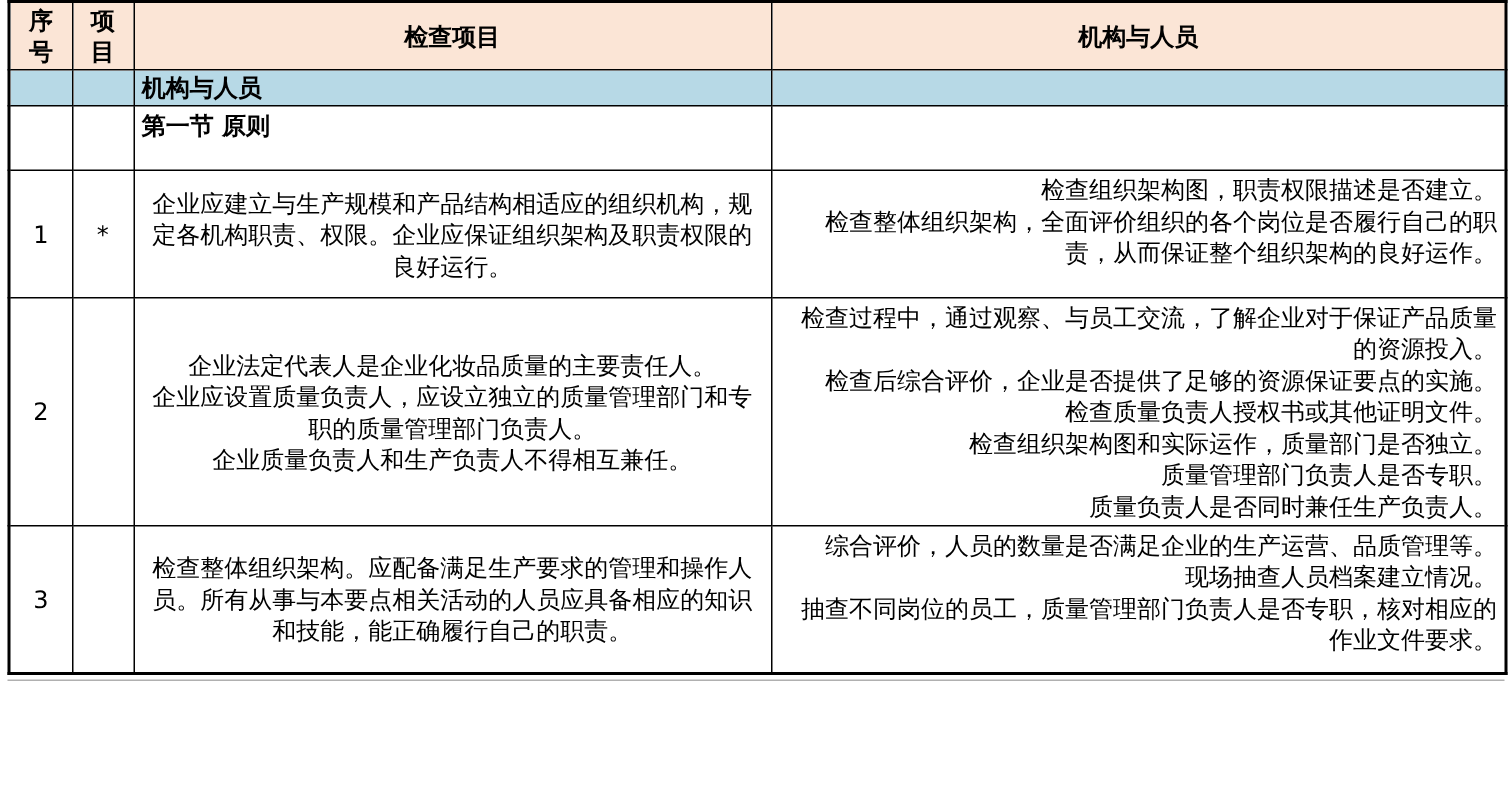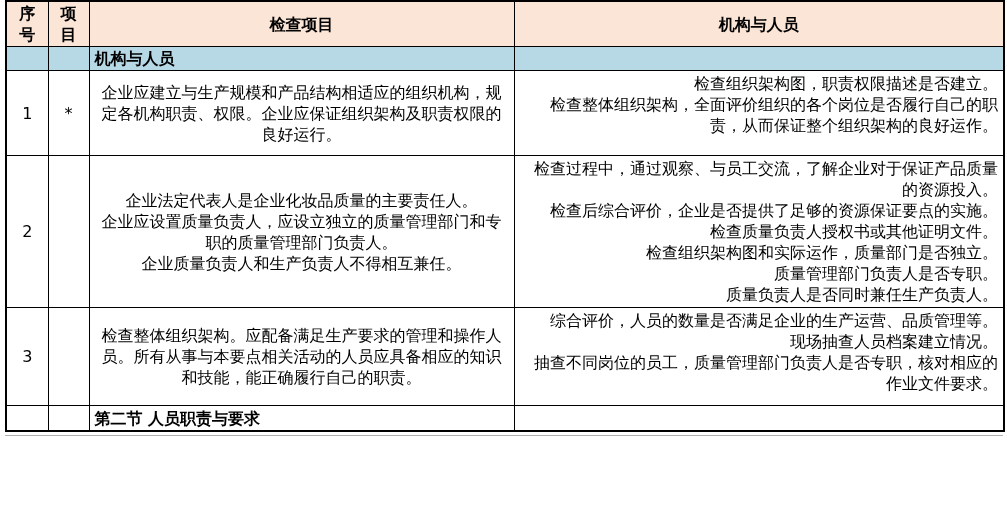--- a/index.html
+++ b/index.html
@@ -117,20 +117,26 @@
       </tr>
     </thead>
     <tbody>
       <tr class="section-row">
         <td></td>
         <td></td>
         <td>机构与人员</td>
         <td></td>
       </tr>
 
+      <tr class="subsection-row sub-1">
+        <td></td>
+        <td></td>
+        <td>第一节 原则</td>
+        <td></td>
+      </tr>
 
       <tr class="data-row row-1">
         <td class="no-cell">1</td>
         <td class="item-cell">*</td>
         <td class="check-cell">企业应建立与生产规模和产品结构相适应的组织机构，规定各机构职责、权限。企业应保证组织架构及职责权限的良好运行。</td>
         <td class="eval-cell">检查组织架构图，职责权限描述是否建立。
 检查整体组织架构，全面评价组织的各个岗位是否履行自己的职责，从而保证整个组织架构的良好运作。</td>
       </tr>
 
       <tr class="data-row row-2">
@@ -149,24 +155,18 @@
 
       <tr class="data-row row-3">
         <td class="no-cell">3</td>
         <td class="item-cell"></td>
         <td class="check-cell">检查整体组织架构。应配备满足生产要求的管理和操作人员。所有从事与本要点相关活动的人员应具备相应的知识和技能，能正确履行自己的职责。</td>
         <td class="eval-cell">综合评价，人员的数量是否满足企业的生产运营、品质管理等。
 现场抽查人员档案建立情况。
 抽查不同岗位的员工，质量管理部门负责人是否专职，核对相应的作业文件要求。</td>
       </tr>
 
-      <tr class="subsection-row sub-2">
-        <td></td>
-        <td></td>
-        <td>第二节 人员职责与要求</td>
-        <td></td>
-      </tr>
     </tbody>
   </table>
 
   <div class="cutoff-line"></div>
 
 </div>
 
 </body></html>

